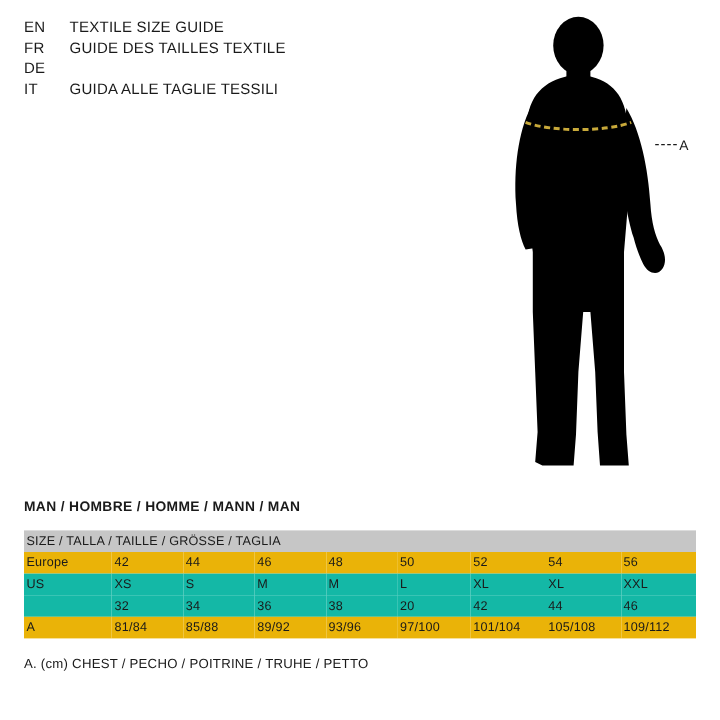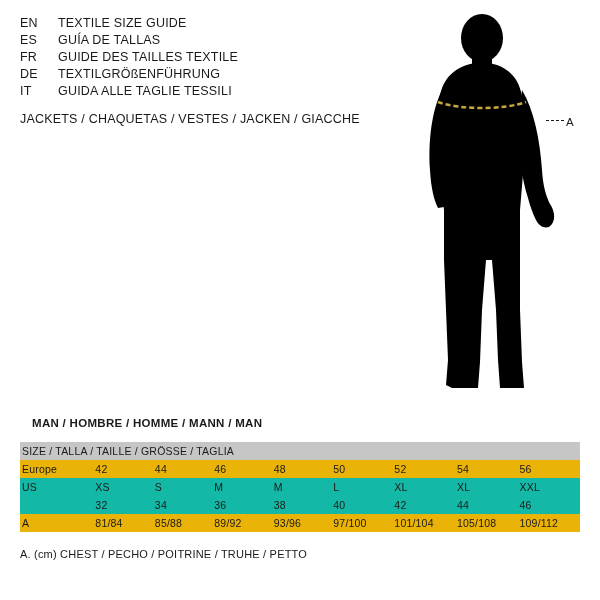--- a/index.html
+++ b/index.html
@@ -88,21 +88,20 @@
 
   
   .table-title {
     position: absolute;
     left: 20px;
     top: 417px;
     font-size: 11.5px;
     letter-spacing: 0.3px;
     font-weight: bold;
     color: #1a1a1a;
-    margin-left: 12px;
   }
   table.size-table {
     position: absolute;
     left: 20px;
     top: 442px;
     width: 560px;
     border-collapse: collapse;
     font-size: 10.5px;
     color: #1a1a1a;
     letter-spacing: 0.2px;
@@ -138,39 +137,33 @@
 <body>
 
 <div class="page">
 
   <div class="lang-block">
     <div class="lang-row">
       <span class="lang-code">EN</span>
       <span class="lang-text">TEXTILE SIZE GUIDE</span>
     </div>
     <div class="lang-row">
-      <span class="lang-code">ES</span>
-      <span class="lang-text">GUÍA DE TALLAS</span>
-    </div>
-    <div class="lang-row">
       <span class="lang-code">FR</span>
       <span class="lang-text">GUIDE DES TAILLES TEXTILE</span>
     </div>
     <div class="lang-row">
       <span class="lang-code">DE</span>
-      <span class="lang-text">TEXTILGRÖßENFÜHRUNG</span>
     </div>
     <div class="lang-row">
       <span class="lang-code">IT</span>
       <span class="lang-text">GUIDA ALLE TAGLIE TESSILI</span>
     </div>
   </div>
 
   <div class="product-lines">
-    <div class="product-line">JACKETS / CHAQUETAS / VESTES / JACKEN / GIACCHE</div>
   </div>
 
   <div class="figure-wrap">
     <svg class="figure-svg" width="200" height="390" viewBox="0 0 200 390">
 
       <ellipse cx="82" cy="28" rx="21" ry="24" fill="#000000"></ellipse>
 
       <rect x="72" y="46" width="20" height="12" fill="#000000"></rect>
 
       <path d="M82 52
@@ -242,21 +235,21 @@
         <td class="cell">XL</td>
         <td class="cell">XXL</td>
       </tr>
 
       <tr class="band">
         <td class="c0"></td>
         <td class="cell">32</td>
         <td class="cell">34</td>
         <td class="cell">36</td>
         <td class="cell">38</td>
-        <td class="cell">40</td>
+        <td class="cell">20</td>
         <td class="cell">42</td>
         <td class="cell">44</td>
         <td class="cell">46</td>
       </tr>
 
       <tr class="plain">
         <td class="c0">A</td>
         <td class="cell">81/84</td>
         <td class="cell">85/88</td>
         <td class="cell">89/92</td>

